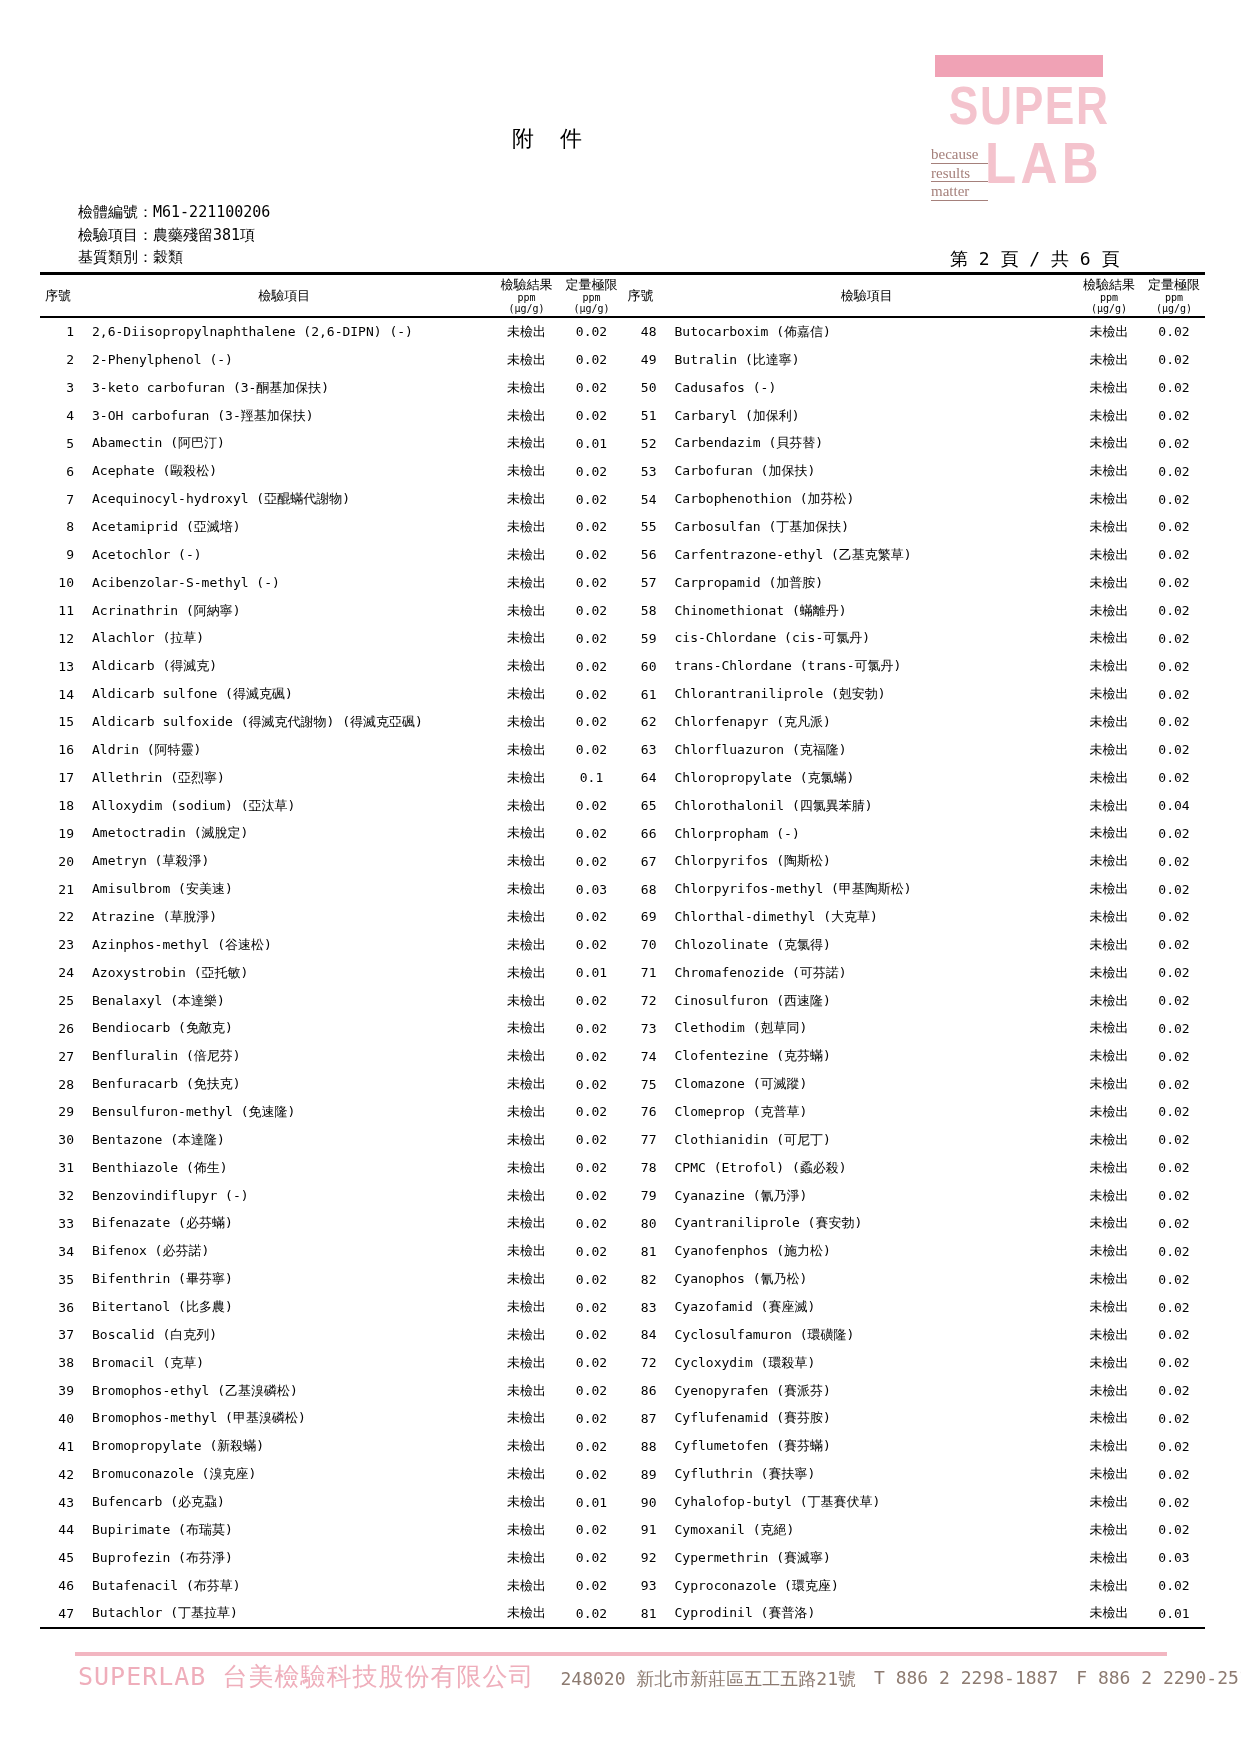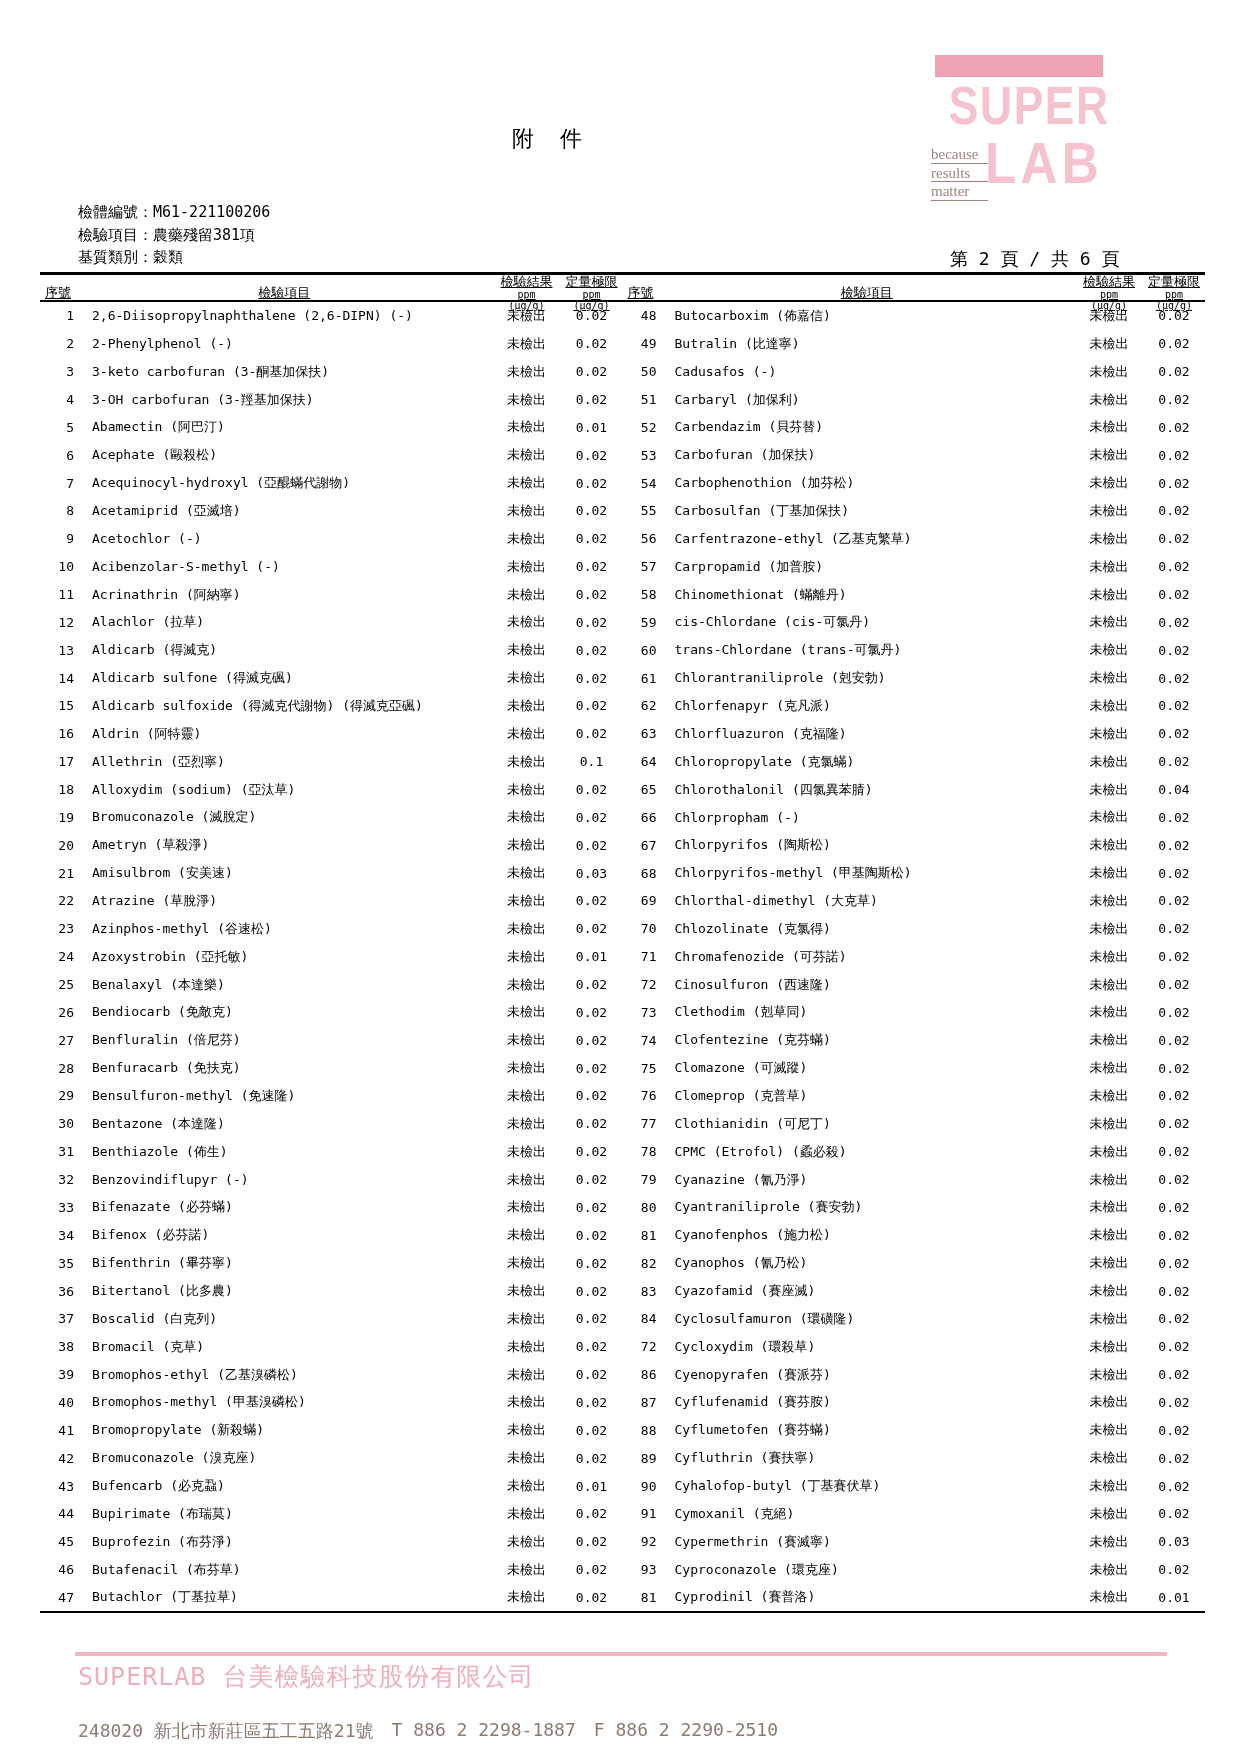--- a/index.html
+++ b/index.html
@@ -19,32 +19,32 @@
   .tagline span{display:block;width:57px;line-height:15.5px;border-bottom:1.5px solid currentColor;margin-bottom:2px;}
   
   .doc-title{position:absolute;left:512px;top:124px;font-size:22px;letter-spacing:2px;}
   .meta{position:absolute;left:78px;top:201px;font-size:15px;line-height:22.5px;}
   .page-indicator{position:absolute;left:950px;top:247px;font-size:18px;}
   
   .report-table{position:absolute;left:40px;top:272px;width:1165px;}
   .thead{display:flex;border-top:3px solid #000;border-bottom:2px solid #000;}
   .tbody{display:flex;border-bottom:2.5px solid #000;}
   .half{width:582.5px;}
-  .hrow{display:grid;grid-template-columns:36px 1fr 68px 62px;height:25px;text-decoration:underline;}
+  .hrow{display:grid;grid-template-columns:36px 1fr 68px 62px;height:41px;}
   .h{display:flex;flex-direction:column;justify-content:center;align-items:center;}
   .h .main{font-size:13px;line-height:14px;}
   .h .unit{font-size:10px;line-height:11px;text-align:right;}
   .trow{display:grid;grid-template-columns:36px 1fr 68px 62px;height:27.872px;align-items:center;font-size:13px;}
   .c.no{text-align:right;padding-right:2px;}
   .c.item{padding-left:16px;white-space:nowrap;overflow:hidden;}
   .c.result{text-align:center;}
   .c.loq{text-align:center;}
   
   .footer-line{position:absolute;left:75px;top:1652px;width:1092px;height:4px;background:var(--footer-line-pink,#f2b6c1);}
-  .footer{position:absolute;left:78px;top:1660px;width:1110px;display:flex;align-items:baseline;gap:26px;white-space:nowrap;flex-direction:column;}
+  .footer{position:absolute;left:78px;top:1660px;width:1110px;display:flex;align-items:baseline;gap:26px;white-space:nowrap;}
   .company{font-size:25px;color:var(--company-pink,#efaebb);letter-spacing:1px;}
   .addr{font-size:18px;color:var(--address-gray,#8c7a70);display:flex;gap:18px;}
 </style>
 </head>
 <body>
 
 <div class="topbar"></div>
 <div class="logo">
   <div class="l1">SUPER</div>
   <div class="l2">LAB</div>
@@ -207,21 +207,21 @@
           <div class="c loq">0.1</div>
         </div>
         <div class="trow">
           <div class="c no">18</div>
           <div class="c item">Alloxydim (sodium) (亞汰草)</div>
           <div class="c result">未檢出</div>
           <div class="c loq">0.02</div>
         </div>
         <div class="trow">
           <div class="c no">19</div>
-          <div class="c item">Bromuconazole (滅脫定)</div>
+          <div class="c item">Ametoctradin (滅脫定)</div>
           <div class="c result">未檢出</div>
           <div class="c loq">0.02</div>
         </div>
         <div class="trow">
           <div class="c no">20</div>
           <div class="c item">Ametryn (草殺淨)</div>
           <div class="c result">未檢出</div>
           <div class="c loq">0.02</div>
         </div>
         <div class="trow">

